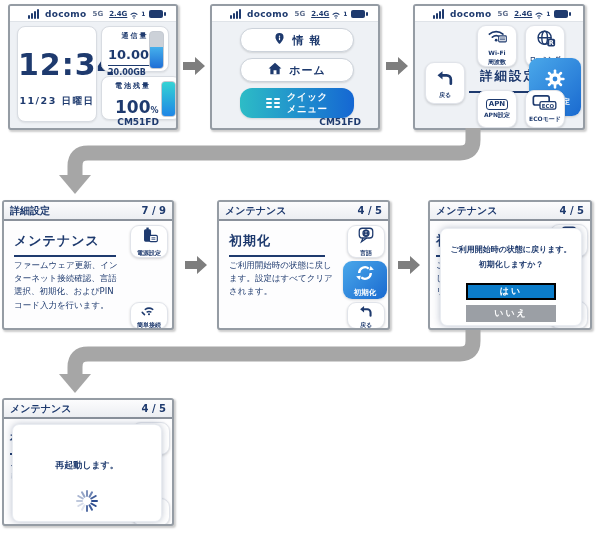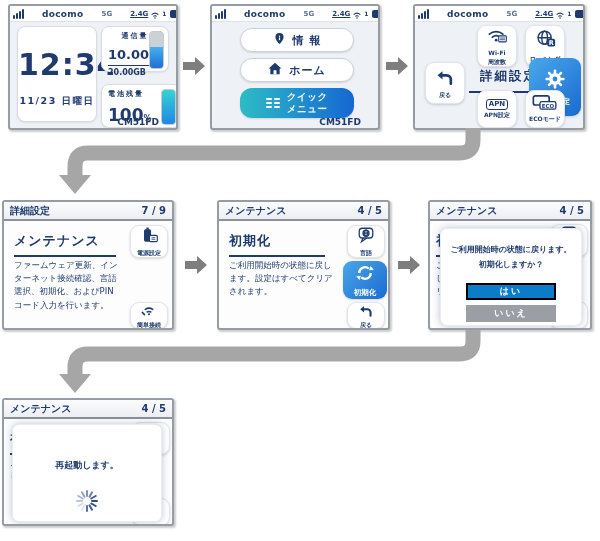--- a/index.html
+++ b/index.html
@@ -3,21 +3,21 @@
 <meta charset="utf-8">
 <style>
   html,body{margin:0;padding:0;}
   body{width:600px;height:541px;position:relative;background:#fff;
        font-family:"DejaVu Sans",sans-serif;color:#1e3a6e;overflow:hidden;}
   .screen{position:absolute;border:2px solid #959ca4;border-radius:3px;background:#eef1f5;
           box-shadow:1.5px 1.5px 2px rgba(0,0,0,.2);box-sizing:border-box;overflow:hidden;}
   .screen.paged{background:#fdfdfe;}
   
   .statusbar{position:absolute;top:0;left:0;right:0;height:16px;background:#fff;
-             display:flex;align-items:center;gap:18px;padding:0 3px;box-sizing:border-box;
+             display:flex;align-items:center;gap:6px;padding:0 18px;box-sizing:border-box;
              border-bottom:1px solid #dfe3e8;}
   .sigbars{display:flex;align-items:flex-end;gap:1px;height:10px;}
   .sigbars i{display:block;width:2px;background:#1e3a6e;border-radius:1px;}
   .sigbars i:nth-child(1){height:4px}.sigbars i:nth-child(2){height:6px}
   .sigbars i:nth-child(3){height:8px}.sigbars i:nth-child(4){height:10px}
   .carrier{font-size:9px;font-weight:bold;color:#1e3a6e;letter-spacing:.3px;}
   .network{font-size:7px;font-weight:bold;color:#5d6d8c;}
   .sb-right{margin-left:auto;display:flex;align-items:center;gap:2px;}
   .band{font-size:7px;font-weight:bold;text-decoration:underline;}
   .clients{font-size:6px;font-weight:bold;}
@@ -111,21 +111,21 @@
   </div>
   <div class="card" style="left:91px;top:20px;width:68px;height:46px;padding:4px 6px;">
     <div class="panel-title" style="text-align:center;">通信量</div>
     <div style="margin-top:3px;"><span class="big-num">10.00</span><span class="sm-unit">GB</span></div>
     <div class="divline"></div>
     <div class="total">20.00GB</div>
     <div class="gauge" style="top:4px;height:36px;">
         <div class="fill fill-data"></div>
       </div>
   </div>
-  <div class="card" style="left:91px;top:70px;width:80px;height:44px;padding:4px 6px;margin-top:8px;">
+  <div class="card" style="left:91px;top:70px;width:80px;height:44px;padding:4px 13px;">
     <div class="panel-title">電池残量</div>
     <div style="margin-top:7px;"><span class="batt-num">100</span><span class="sm-unit" style="font-size:8px;">%</span></div>
     <div class="gauge" style="top:4px;height:34px;">
         <div class="fill fill-batt"></div>
       </div>
   </div>
   <div class="model">CM51FD</div>
 </div>
 
 <div class="screen" style="left:210px;top:4px;width:170px;height:126px;">

